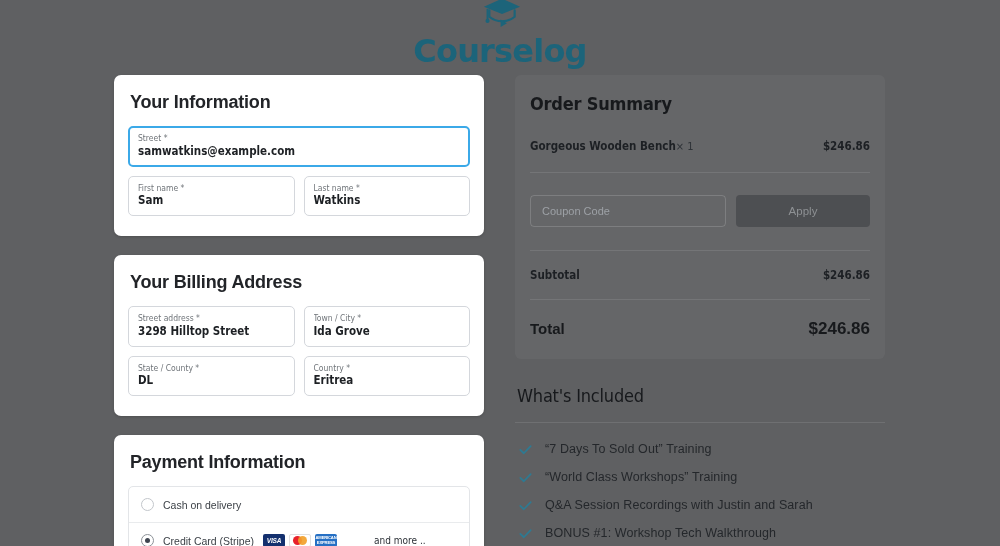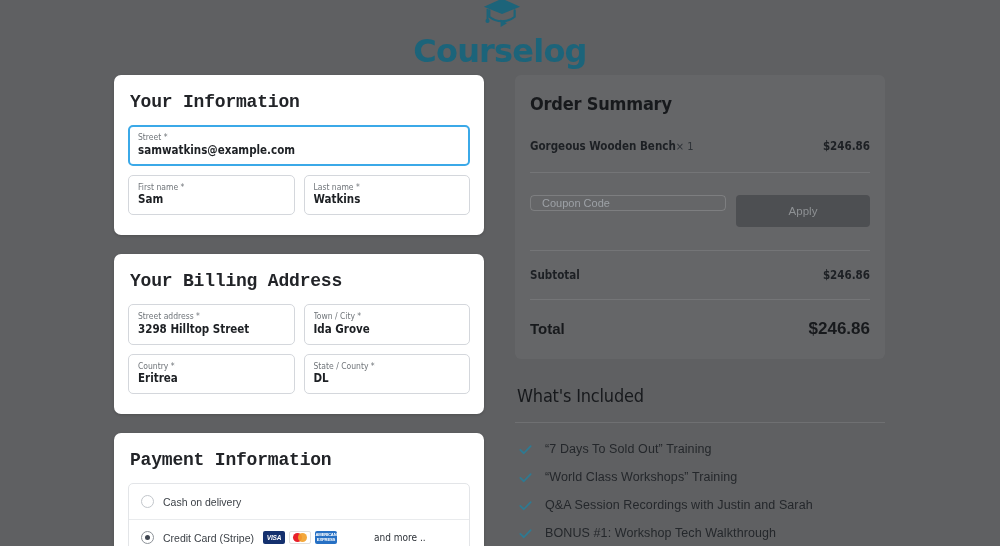--- a/index.html
+++ b/index.html
@@ -57,21 +57,21 @@
 
   
   .card {
     background: #ffffff;
     border-radius: 7px;
     padding: 17px 14px 20px 14px;
     margin-bottom: 19px;
     box-shadow: 0 1px 3px rgba(0,0,0,0.18);
   }
   .card-title {
-    font-family: Liberation Mono, monospace;
+    font-family: Liberation Sans, sans-serif;
     font-size: 18px;
     font-weight: bold;
     color: #222428;
     letter-spacing: -0.2px;
     margin-bottom: 13px;
     padding-left: 2px;
   }
 
   
   .field-row {
@@ -220,21 +220,21 @@
   }
 
   .coupon-row {
     display: flex;
     gap: 10px;
     padding: 22px 0 23px 0;
     border-bottom: 1px solid rgba(255,255,255,0.10);
   }
   .coupon-input {
     flex: 1 1 0;
-    height: 16px;
+    height: 32px;
     border: 1px solid rgba(255,255,255,0.16);
     border-radius: 4px;
     background: transparent;
     display: flex;
     align-items: center;
     padding: 4px 11px;
     font-size: 11px;
     color: #9da1a6;
   }
   .apply-btn {
@@ -360,26 +360,26 @@
           <span class="field-value">3298 Hilltop Street</span>
         </div>
         <div class="field">
           <span class="field-label">Town / City *</span>
           <span class="field-value">Ida Grove</span>
         </div>
       </div>
 
       <div class="field-row">
         <div class="field">
+          <span class="field-label">State / County *</span>
+          <span class="field-value">DL</span>
+        </div>
+        <div class="field">
           <span class="field-label">Country *</span>
           <span class="field-value">Eritrea</span>
-        </div>
-        <div class="field">
-          <span class="field-label">State / County *</span>
-          <span class="field-value">DL</span>
         </div>
       </div>
     </div>
 
     <div class="card">
       <div class="card-title">Payment Information</div>
 
       <div class="pay-box">
 
         <div class="pay-row">

